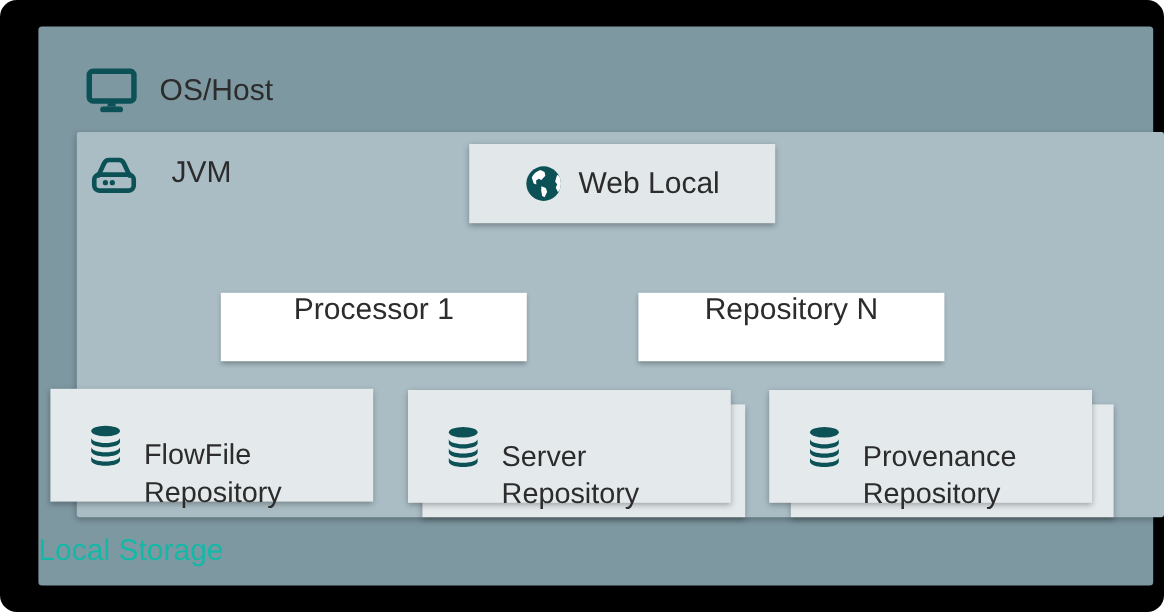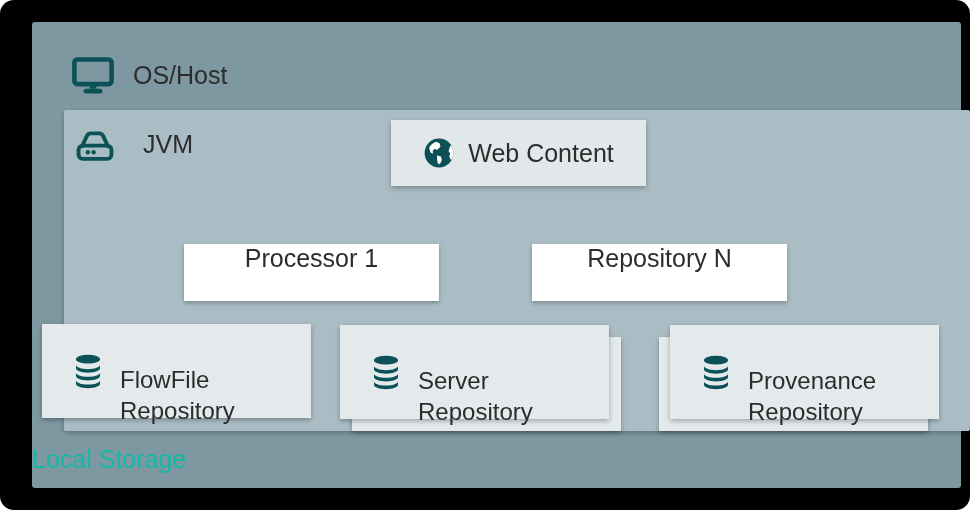--- a/index.html
+++ b/index.html
@@ -132,21 +132,21 @@
               <circle cx="12" cy="12" r="10.8"></circle>
             </clipPath>
           <circle cx="12" cy="12" r="10.8" fill="#0b5156"></circle>
           <g clip-path="url(#globeClip)" fill="#ffffff">
             <path d="M4.6 8.2 C5.6 5.9 7.6 4.2 10 3.5 l2.6 1.3 0.5 2.3 -2.5 2.7 -1.6 -0.9 -1.7 1.2 0.2 2.4 -1.7 -0.6 Z"></path>
             <path d="M10.6 13.6 l2.8 1.1 0.8 2.6 -1.6 3.2 -1.5 -0.8 -0.6 -3.4 Z"></path>
             <path d="M20.4 6.6 l4 1.5 v8 l-3.6 1 -1.2 -2.7 0.9 -1.8 -1.3 -1.9 Z"></path>
           </g>
         </svg>
       </span>
-      <span>Web Content</span>
+      <span>Web Local</span>
     </div>
 
 
   </div>
 
   <div class="inner-card proc-box">
     <span>Processor 1</span>
   </div>
   <div class="inner-card ext-box">
     <span>Repository N</span>
@@ -171,21 +171,21 @@
           <use href="#db-shape"></use>
         </svg>
     </span>
     <span class="repo-label">
       <span style="display:block">Server</span>
       <span style="display:block">Repository</span>
     </span>
   </div>
 
   <div class="repo-stack" style="left:659px; top:337px;"></div>
-  <div class="repo-card" style="left:670px; top:325px;">
+  <div class="repo-card" style="left:641px; top:325px;">
     <span class="icon">
       <svg viewBox="0 0 24 27" width="32" height="36">
           <use href="#db-shape"></use>
         </svg>
     </span>
     <span class="repo-label">
       <span style="display:block">Provenance</span>
       <span style="display:block">Repository</span>
     </span>
   </div>

